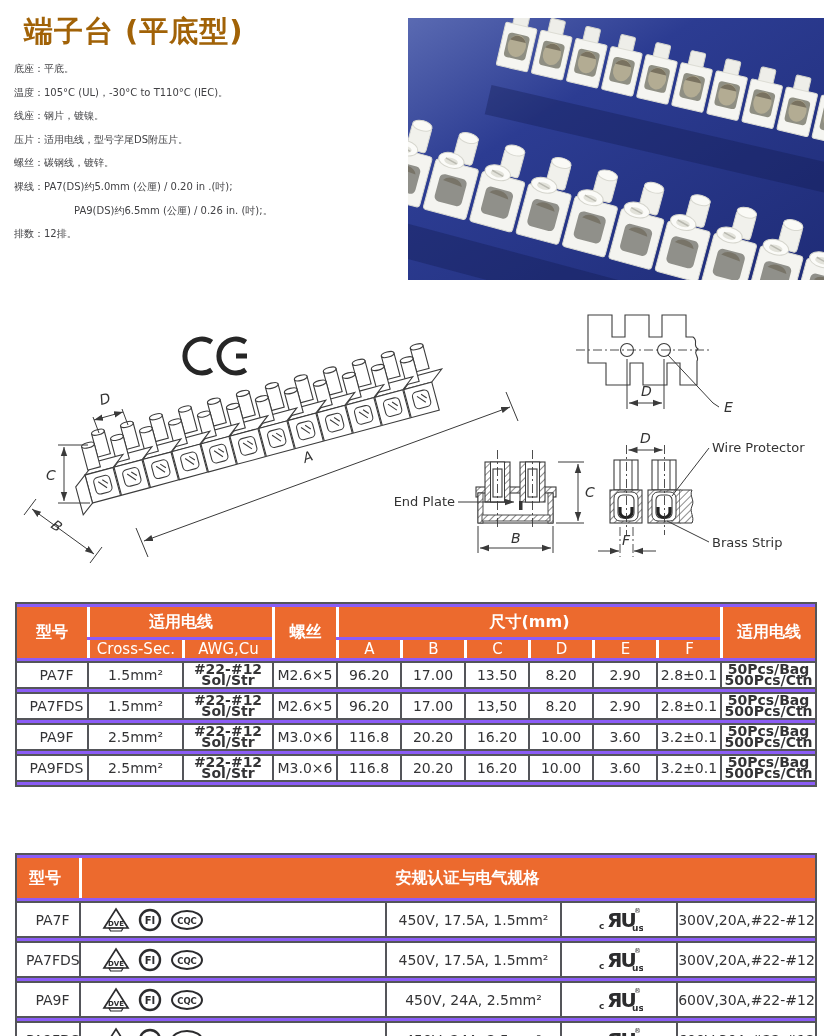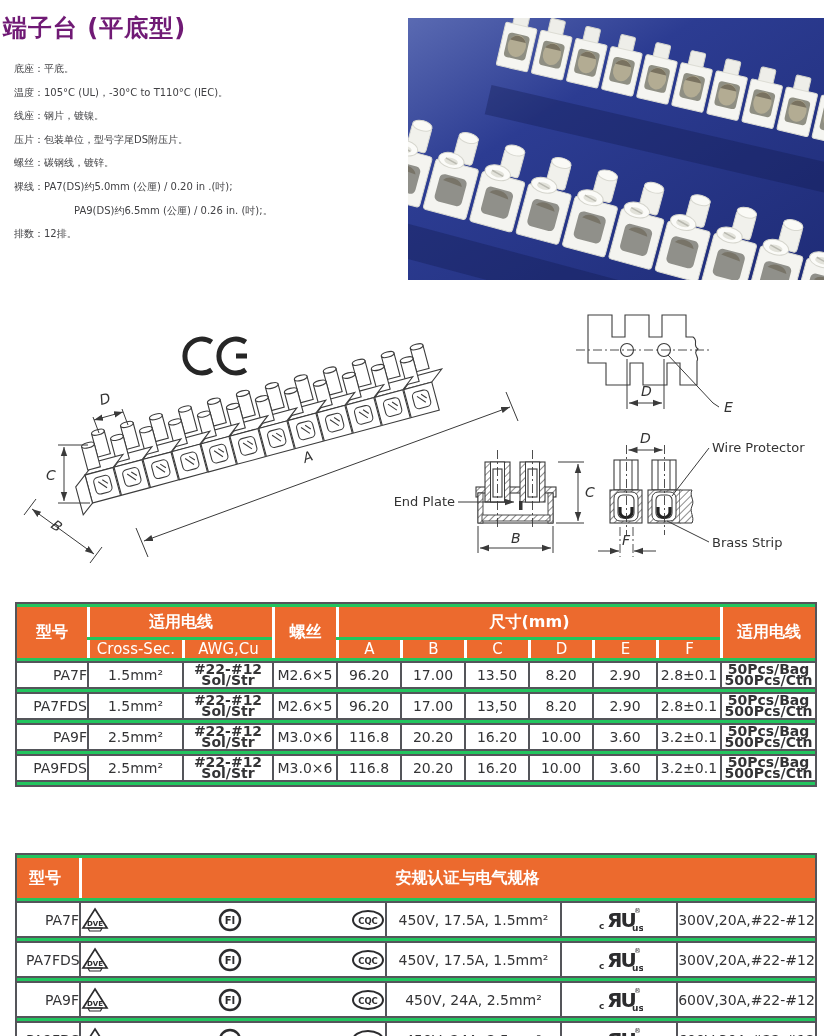--- a/index.html
+++ b/index.html
@@ -2,74 +2,74 @@
 <html><head>
 <meta charset="utf-8">
 <style>
   html,body { margin:0; padding:0; }
   body {
     width:830px; height:1036px; position:relative; overflow:hidden;
     background:#fff; font-family:"DejaVu Sans","Liberation Sans",sans-serif;
     color:#3c3c3e;
   }
   .page-title {
-    position:absolute; left:3px; top:12px;
-    font-size:24px; font-weight:bold; color:#701a75; letter-spacing:1px;
+    position:absolute; left:24px; top:12px;
+    font-size:29px; font-weight:bold; color:#a16207; letter-spacing:1px;
   }
   .specs { position:absolute; left:14px; top:57px; font-size:10px; line-height:23.6px; color:#414144; }
   .specs .spec-line.indent { padding-left:60px; }
 
   .photo { position:absolute; left:408px; top:18px; }
 
   .diagram { position:absolute; left:0; top:295px; }
   .dim { font-style:italic; font-size:14px; fill:#333; }
   .ann { font-size:13px; fill:#333; }
   .dl { stroke:#3a3a3a; stroke-width:1; fill:none; marker-start:url(#ma); marker-end:url(#ma); }
   .xl { stroke:#3a3a3a; stroke-width:1; fill:none; }
   .cl { stroke:#3a3a3a; stroke-width:0.9; fill:none; stroke-dasharray:9 3 2 3; }
   .ol { stroke:#3c3c3c; stroke-width:1.1; fill:#fff; }
   .on { stroke:#3c3c3c; stroke-width:1.1; fill:none; }
 
   table.tbl {
     position:absolute; left:15px; width:798px;
     border:2px solid #54555a; border-collapse:separate; border-spacing:0 3px;
-    background:#22c55e; table-layout:fixed;
+    background:#8b5cf6; table-layout:fixed;
   }
   .tbl th {
     background:#ec6a2e; color:#fff; font-weight:bold; text-align:center;
     padding:0; border-left:3px solid #fff; font-size:16px;
   }
   .tbl tr.hr1 th:first-child { border-left:none; }
   .tbl td {
     background:#fff; border-top:2px solid #54555a; border-bottom:2px solid #54555a;
     border-left:2px solid #54555a; text-align:center; font-size:14px; color:#343436; padding:0;
   }
   .tbl td:first-child { border-left:none; }
   .t1 { top:602px; }
   .t2 { top:853px; }
   .t1 tr.hr1 th { height:30px; }
   .t1 tr.hr2 th { height:17px; font-weight:normal; font-size:15px; }
   .t1 td { height:24px; }
   .t2 tr.hr1 th { height:40px;padding-left:38px; }
   .t2 td { height:29px; }
-  td.model { text-align:right; padding-left:9px; }
+  td.model { text-align:center; padding-left:9px; }
   .sm { font-size:14px; font-weight:bold; line-height:11.5px; }
-  .icons { display:flex; justify-content:space-between; align-items:center; gap:8px; }
+  .icons { display:flex; justify-content:flex-start; align-items:center; gap:8px;margin-left:21px; }
   .icons svg text, .ulmark text { fill:#2c2c2e; }
 </style>
 </head>
 <body>
 
 <div class="page-title">端子台 (平底型)</div>
 
 <div class="specs">
   <div class="spec-line">底座：平底。</div>
   <div class="spec-line">温度：105°C (UL)，-30°C to T110°C (IEC)。</div>
   <div class="spec-line">线座：钢片，镀镍。</div>
-  <div class="spec-line">压片：包装单位，型号字尾DS附压片。</div>
+  <div class="spec-line">压片：适用电线，型号字尾DS附压片。</div>
   <div class="spec-line">螺丝：碳钢线，镀锌。</div>
   <div class="spec-line">裸线：PA7(DS)约5.0mm (公厘) / 0.20 in .(吋);</div>
   <div class="spec-line indent">PA9(DS)约6.5mm (公厘) / 0.26 in. (吋);。</div>
   <div class="spec-line">排数：12排。</div>
 </div>
 
 <svg class="photo" width="416" height="262" viewBox="0 0 416 262">
   <defs>
     <linearGradient id="pbg" x1="0" y1="0" x2="1" y2="1">
       <stop offset="0" stop-color="#5a6ab2"></stop>

